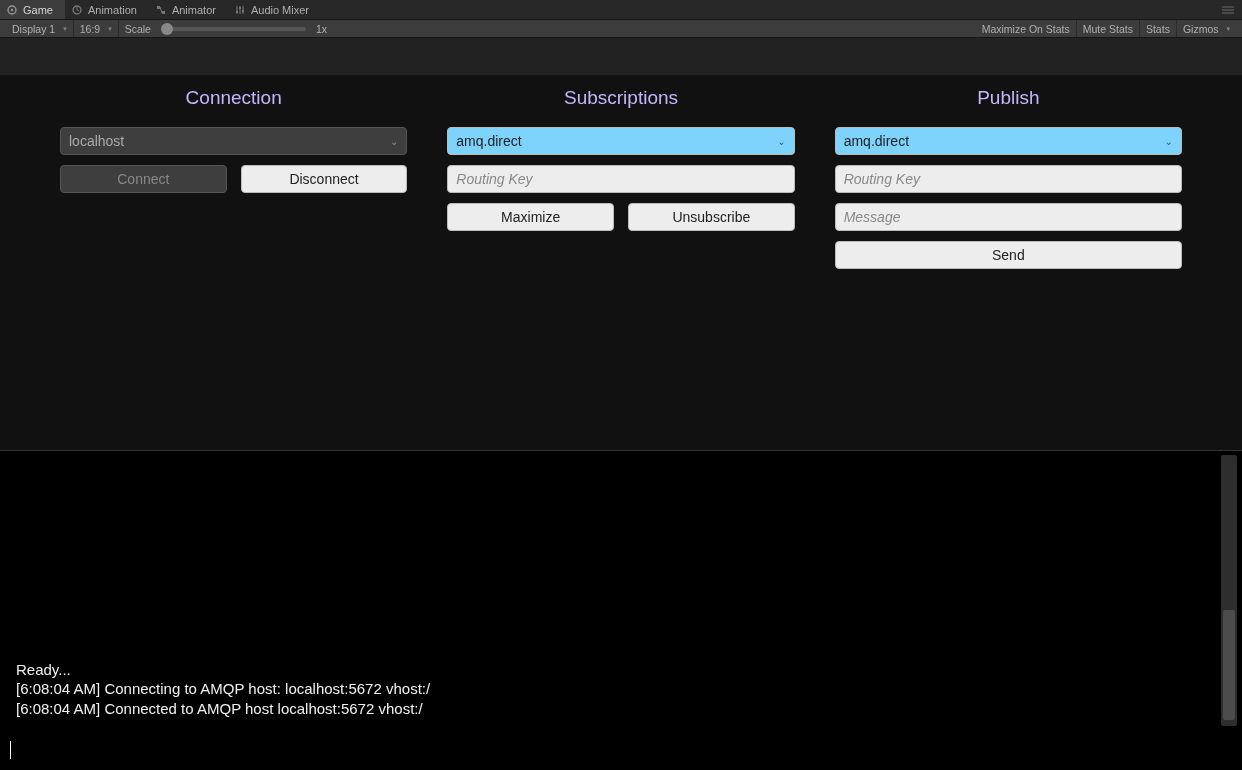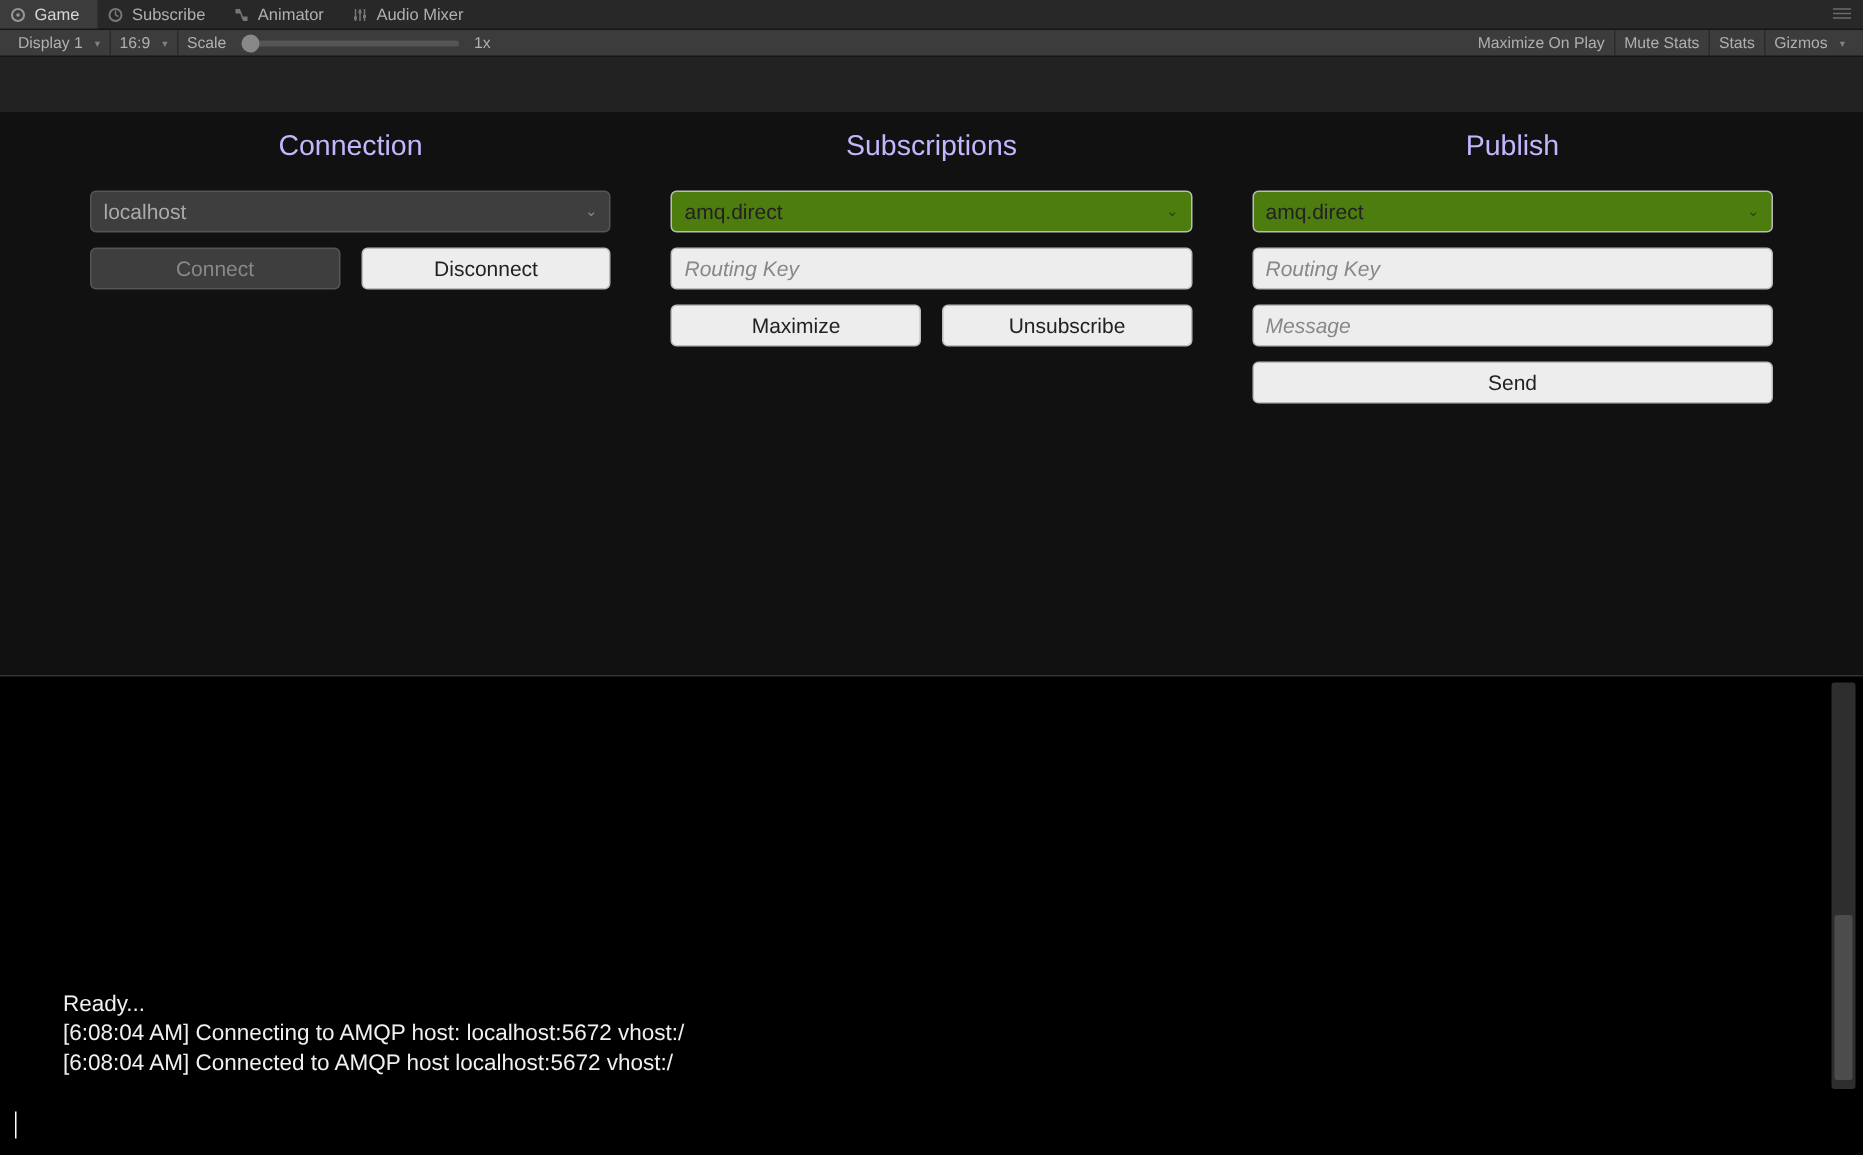--- a/index.html
+++ b/index.html
@@ -24,37 +24,37 @@
 
 .game-strip { height: 37px; background: #222222; }
 
 
 .content { background: #111111; height: 375px; padding-top: 12px; }
 .columns { display: flex; justify-content: space-around; gap: 40px; padding: 0 60px; }
 .col { display: flex; flex-direction: column; align-items: center; width: 380px; }
 .col h2 { font-weight: 400; font-size: 19px; color: #c4b5fd; margin-bottom: 18px; }
 
 .ui-select, .ui-input, .ui-btn { width: 100%; height: 28px; border-radius: 4px; font-size: 14px; }
-.ui-select { background: #4d7c0f; color: #222; border: 1px solid #bbb; padding: 0 8px; display: flex; align-items: center; justify-content: space-between; cursor: pointer; }
+.ui-select { background: #7dd3fc; color: #222; border: 1px solid #bbb; padding: 0 8px; display: flex; align-items: center; justify-content: space-between; cursor: pointer; }
 .ui-select.dark { background: #3e3e3e; color: #aaa; border: 1px solid #555; }
 .ui-select .chev { font-size: 10px; opacity: .7; }
 .ui-input { background: #ededed; color: #4d7c0f; border: 1px solid #bbb; padding: 0 8px; outline: none; }
 .ui-input::placeholder { color: #888; font-style: italic; }
 .ui-btn { background: #ededed; color: #222; border: 1px solid #bbb; display: flex; align-items: center; justify-content: center; cursor: pointer; }
 .ui-btn.disabled { background: #3e3e3e; color: #888; border: 1px solid #555; cursor: default; }
 
 .row { display: flex; width: 100%; gap: 14px; margin-top: 10px; }
 .row > * { flex: 1; text-align: center; }
 .stack > * { margin-top: 10px; }
 .stack > *:first-child { margin-top: 0; }
 .fullrow { width: 100%; margin-top: 10px; }
 
 
 .log-panel { position: relative; background: #000; height: 280px; border-top: 1px solid #333; }
-.log-lines { position: absolute; left: 16px; bottom: 12px; font-size: 15px; color: #f0f0f0; line-height: 1.3; margin-left: 26px; }
+.log-lines { position: absolute; left: 16px; bottom: 12px; font-size: 15px; color: #f0f0f0; line-height: 1.3; }
 .log-scrollbar { position: absolute; right: 5px; top: 4px; bottom: 4px; width: 16px; background: #2e2e2e; border-radius: 2px; }
 .log-scrollbar .thumb { position: absolute; left: 2px; right: 2px; top: 155px; height: 110px; background: #4c4c4c; border-radius: 2px; }
 
 
 .term-input { height: 40px; background: #000; display: flex; align-items: center; padding-left: 10px; }
 .caret { display: inline-block; width: 1px; height: 18px; background: #fff; animation: blink 1s steps(1) infinite; }
 @keyframes blink { 50% { opacity: 0; } }
 </style>
 </head>
 <body>
@@ -69,21 +69,21 @@
     </span>
     <span>Game</span>
   </div>
   <div class="tab">
     <span class="ico">
       <svg width="10" height="10" viewBox="0 0 10 10">
           <circle cx="5" cy="5" r="4" fill="none" stroke="#999" stroke-width="1.3"></circle>
           <path d="M5 5 L5 2 M5 5 L7 6" stroke="#999" stroke-width="1"></path>
         </svg>
     </span>
-    <span>Subscribe</span>
+    <span>Animation</span>
   </div>
   <div class="tab">
     <span class="ico">
       <svg width="10" height="10" viewBox="0 0 10 10">
           <rect x="1" y="1" width="3" height="3" fill="#999"></rect>
           <rect x="6" y="6" width="3" height="3" fill="#999"></rect>
           <path d="M4 2 L6 8" stroke="#999" stroke-width="1"></path>
         </svg>
     </span>
     <span>Animator</span>
@@ -117,21 +117,21 @@
   </div>
   <div class="opt-cell" style="border-right:none;">
     <span>Scale</span>
     <div class="slider">
         <div class="thumb"></div>
       </div>
     <span>1x</span>
   </div>
   <div class="opt-spacer"></div>
   <div class="opt-cell">
-    <span>Maximize On Play</span>
+    <span>Maximize On Stats</span>
   </div>
   <div class="opt-cell">
     <span>Mute Stats</span>
   </div>
   <div class="opt-cell">
     <span>Stats</span>
   </div>
   <div class="opt-cell">
     <span>Gizmos</span>
     <span class="tri">▾</span>

